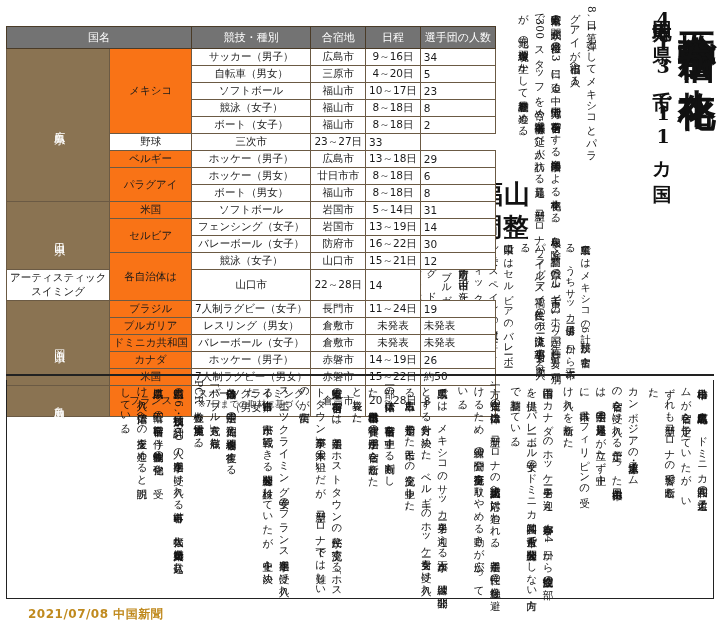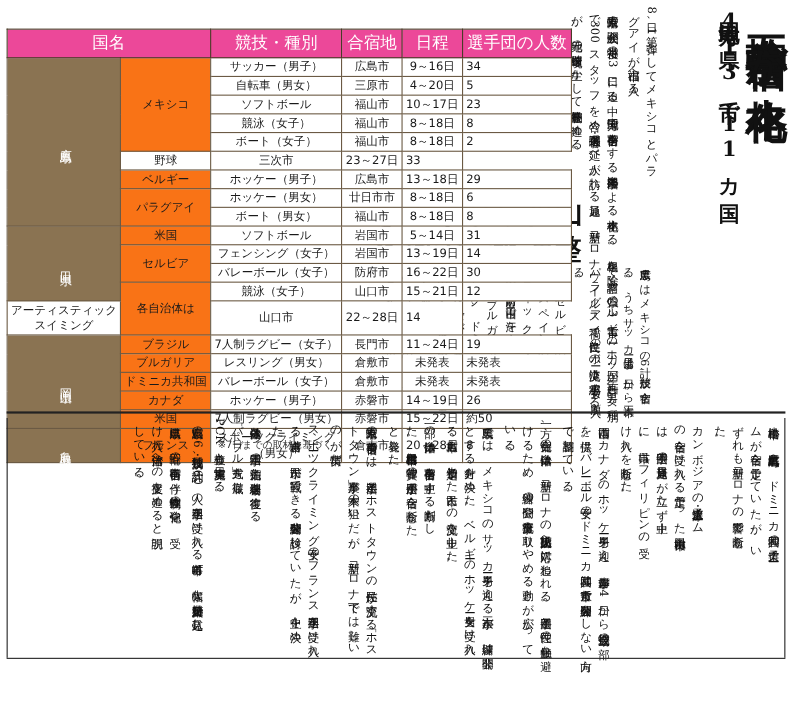--- a/index.html
+++ b/index.html
@@ -80,23 +80,23 @@
   table{border-collapse:collapse;font-size:10.5px;}
   table th,table td{
     border:1px solid #6b5a44;
     padding:1px 3px;
     text-align:center;
     vertical-align:middle;
     background:#fff;
     white-space:nowrap;
   }
   thead th{
-    background:#ec4899;color:#fff;font-weight:normal;
+    background:#737373;color:#fff;font-weight:normal;
     border:1px solid #4a3b27;
-    font-size:15px;padding:3px 4px;
+    font-size:11px;padding:3px 4px;
   }
   td.pref{
     background:#8a7352;color:#fff;
     writing-mode:vertical-rl;text-orientation:upright;
     font-size:11px;letter-spacing:2px;width:18px;
   }
   td.country{background:#f97316;}
   td.sport{text-align:center;}
   td.city{}
   td.date{}
@@ -333,14 +333,18 @@
       <div class="bcol h3">広島県では、メキシコのサッカー男子を迎える三次市が、練習は非公開とする方針を決めた。ベルギーのホッケー男女を受け入れる広島市も、当初予定した市民との交流を中止した。</div>
       <div class="bcol h2">一部の自治体は、事前合宿を中止する判断もした。島根県出雲市は菲律賓の選手団が合宿を断念したと発表した。</div>
       <div class="bcol h3">東京五輪の事前合宿では、選手団とホストタウンの住民が交流する「ホストタウン」事業が本来の狙いだが、新型コロナ下では難しいのが実情だ。</div>
       <div class="bcol h3">スポーツクライミング女子のフランス選手団を受け入れる倉吉市は、市民が観戦できる公開練習を検討していたが、中止を決めた。</div>
       <div class="bcol h4">各自治体は、選手団の宿泊先と練習会場を往復する「バブル方式」を徹底し、PCR検査も連日実施する。</div>
       <div class="bcol h3">広島県の26競技・種別、計約360人の選手団を受け入れる各市町は、大幅な感染対策費を見込む。</div>
       <div class="bcol h2">広島県は、五輪の事前合宿に伴う検査体制の強化や、受け入れ自治体への支援を進めると説明している。</div>
     </div>
   <div class="bottom-rule2"></div>
 
+  <div class="footer">
+    <span>2021/07/08</span>
+    <span class="paper">中国新聞</span>
+  </div>
 
 </div>
 
 </body></html>

